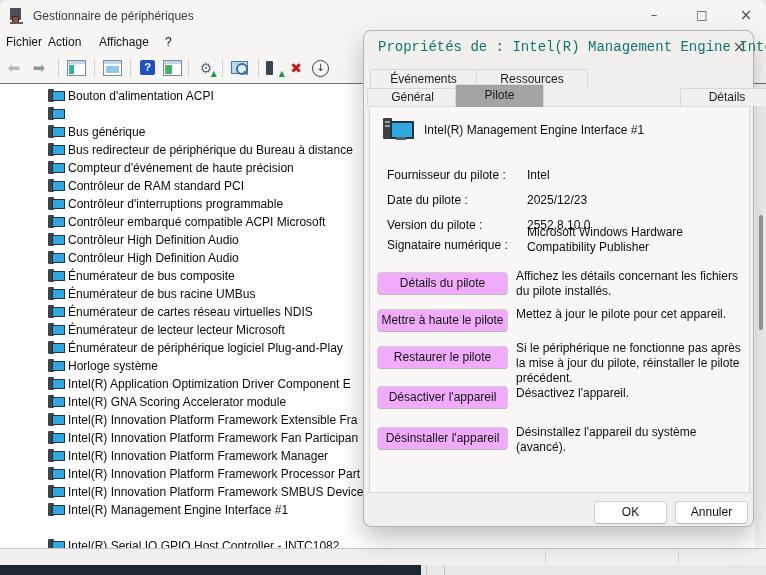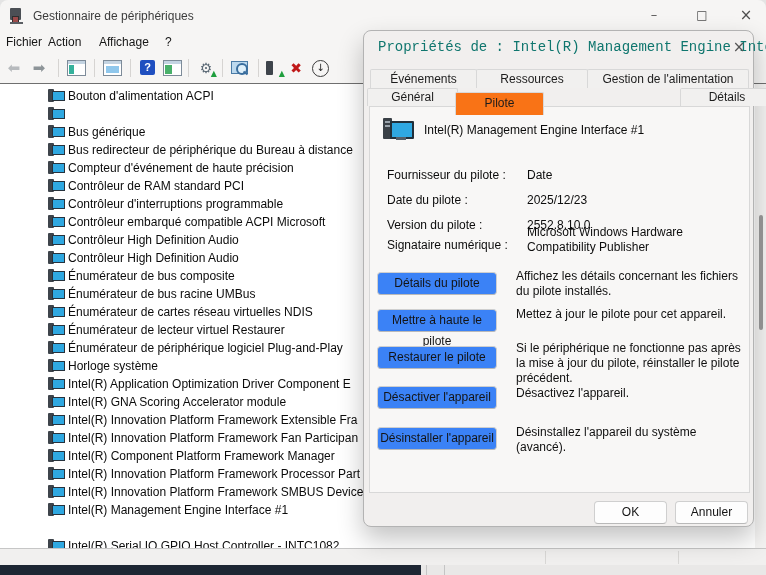--- a/index.html
+++ b/index.html
@@ -68,38 +68,38 @@
   .dialog{position:absolute;left:363px;top:30px;width:391px;height:497px;background:#f1efee;
           border:1px solid #b3b3b3;border-radius:8px;box-shadow:0 12px 26px rgba(0,0,0,.24);box-sizing:border-box;}
   .dlg-title{position:absolute;left:14px;top:8px;color:#0f766e;font-size:14px;white-space:nowrap;font-family:Liberation Mono, monospace;}
   .dlg-close{position:absolute;left:362px;top:3px;width:26px;height:26px;text-align:center;line-height:26px;
              color:#555;font-size:15px;font-family:"DejaVu Sans",sans-serif;}
 
   .tab{position:absolute;box-sizing:border-box;border:1px solid #d8d8d8;background:#f1f0ef;
        text-align:center;color:#1c1c1c;}
   .tab.r1{top:38px;height:19px;line-height:18px;z-index:1;border-bottom:none;border-radius:2px 2px 0 0;}
   .tab.r2{top:57px;height:18px;line-height:17px;z-index:2;border-bottom:none;border-radius:2px 2px 0 0;}
-  .tab.active{top:61px;height:23px;line-height:20px;z-index:4;background:#f97316;border-bottom:none;border-radius:2px 2px 0 0;}
+  .tab.active{top:53px;height:23px;line-height:20px;z-index:4;background:#a3a3a3;border-bottom:none;border-radius:2px 2px 0 0;}
 
   .page{position:absolute;left:5px;top:75px;width:381px;height:387px;background:#f8f7f6;
         border:1px solid #d8d8d8;box-sizing:border-box;z-index:3;}
 
   .dev-big{position:absolute;left:13px;top:11px;width:30px;height:24px;}
   .db-tower{position:absolute;left:0;top:0;width:9px;height:21px;background:#3a4046;border-radius:1px;}
   .db-slit{position:absolute;left:2px;top:3px;width:5px;height:2px;background:#9aa3ab;}
   .db-slit2{position:absolute;left:2px;top:7px;width:5px;height:2px;background:#9aa3ab;}
   .db-screen{position:absolute;left:7px;top:3px;width:20px;height:14px;background:#2fa8e1;border:2px solid #22303a;border-radius:1px;}
   .db-stand{position:absolute;left:13px;top:19px;width:10px;height:3px;background:#55606a;}
   .dev-name{position:absolute;left:54px;top:16px;color:#0c0c0c;}
 
   .fld-label{position:absolute;left:17px;color:#0c0c0c;}
   .fld-value{position:absolute;left:157px;color:#0c0c0c;}
   .wrapval{width:228px;line-height:15px;}
 
-  .drv-btn{position:absolute;left:7px;width:120px;height:23px;background:#3b82f6;border:1px solid #cfcfcf;
+  .drv-btn{position:absolute;left:7px;width:131px;height:23px;background:#f0abfc;border:1px solid #cfcfcf;
            border-bottom-color:#b9b9b9;border-radius:4px;box-sizing:border-box;text-align:center;
            line-height:21px;color:#141414;font-size:12px;}
   .drv-desc{position:absolute;left:146px;width:231px;color:#101010;line-height:15px;}
 
   .ftr-btn{position:absolute;top:470px;width:73px;height:23px;background:#fdfdfd;border:1px solid #cfcfcf;
            border-bottom-color:#b9b9b9;border-radius:4px;box-sizing:border-box;text-align:center;
            line-height:21px;color:#141414;font-size:12px;}
 </style>
 </head>
 <body>
@@ -269,21 +269,21 @@
             <i class="di-tower"></i>
             <i class="di-screen"></i>
           </span>
           <span class="tree-label">Énumérateur de cartes réseau virtuelles NDIS</span>
         </div>
         <div class="tree-row" style="top: 237px;">
           <span class="dev-icon">
             <i class="di-tower"></i>
             <i class="di-screen"></i>
           </span>
-          <span class="tree-label">Énumérateur de lecteur virtuel Restaurer</span>
+          <span class="tree-label">Énumérateur de lecteur lecteur Microsoft</span>
         </div>
         <div class="tree-row" style="top: 255px;">
           <span class="dev-icon">
             <i class="di-tower"></i>
             <i class="di-screen"></i>
           </span>
           <span class="tree-label">Énumérateur de périphérique logiciel Plug-and-Play</span>
         </div>
         <div class="tree-row" style="top: 273px;">
           <span class="dev-icon">
@@ -318,21 +318,21 @@
             <i class="di-tower"></i>
             <i class="di-screen"></i>
           </span>
           <span class="tree-label">Intel(R) Innovation Platform Framework Fan Participan</span>
         </div>
         <div class="tree-row" style="top: 363px;">
           <span class="dev-icon">
             <i class="di-tower"></i>
             <i class="di-screen"></i>
           </span>
-          <span class="tree-label">Intel(R) Component Platform Framework Manager</span>
+          <span class="tree-label">Intel(R) Innovation Platform Framework Manager</span>
         </div>
         <div class="tree-row" style="top: 381px;">
           <span class="dev-icon">
             <i class="di-tower"></i>
             <i class="di-screen"></i>
           </span>
           <span class="tree-label">Intel(R) Innovation Platform Framework Processor Part</span>
         </div>
         <div class="tree-row" style="top: 399px;">
           <span class="dev-icon">
@@ -368,38 +368,37 @@
     <span class="bb-div" style="left:426px"></span>
     <span class="bb-div" style="left:444px"></span>
   </div>
 
   <div class="dialog">
     <span class="dlg-title">Propriétés de : Intel(R) Management Engine Interface #1</span>
     <span class="dlg-close">×</span>
 
     <span class="tab r1" style="left:6px;width:107px">Événements</span>
     <span class="tab r1" style="left:112px;width:112px">Ressources</span>
-    <span class="tab r1" style="left:223px;width:162px">Gestion de l'alimentation</span>
 
     <span class="tab r2" style="left:3px;width:91px">Général</span>
     <span class="tab active" style="left:91px;width:89px">Pilote</span>
     <span class="tab r2" style="left:316px;width:94px">Détails</span>
 
     <div class="page">
       <span class="dev-big">
         <i class="db-tower"></i>
           <i class="db-slit"></i>
           <i class="db-slit2"></i>
           <i class="db-screen"></i>
           <i class="db-stand"></i>
       </span>
       <span class="dev-name">Intel(R) Management Engine Interface #1</span>
 
       <span class="fld-label" style="top:61px">Fournisseur du pilote :</span>
-      <span class="fld-value" style="top:61px">Date</span>
+      <span class="fld-value" style="top:61px">Intel</span>
       <span class="fld-label" style="top:86px">Date du pilote :</span>
       <span class="fld-value" style="top:86px">2025/12/23</span>
       <span class="fld-label" style="top:111px">Version du pilote :</span>
       <span class="fld-value" style="top:111px">2552.8.10.0</span>
       <span class="fld-label" style="top:131px">Signataire numérique :</span>
       <span class="fld-value wrapval" style="top:118px">Microsoft Windows Hardware Compatibility Publisher</span>
 
       <span class="drv-btn" style="top:165px">Détails du pilote</span>
       <span class="drv-desc" style="top:162px">Affichez les détails concernant les fichiers du pilote installés.</span>
 

